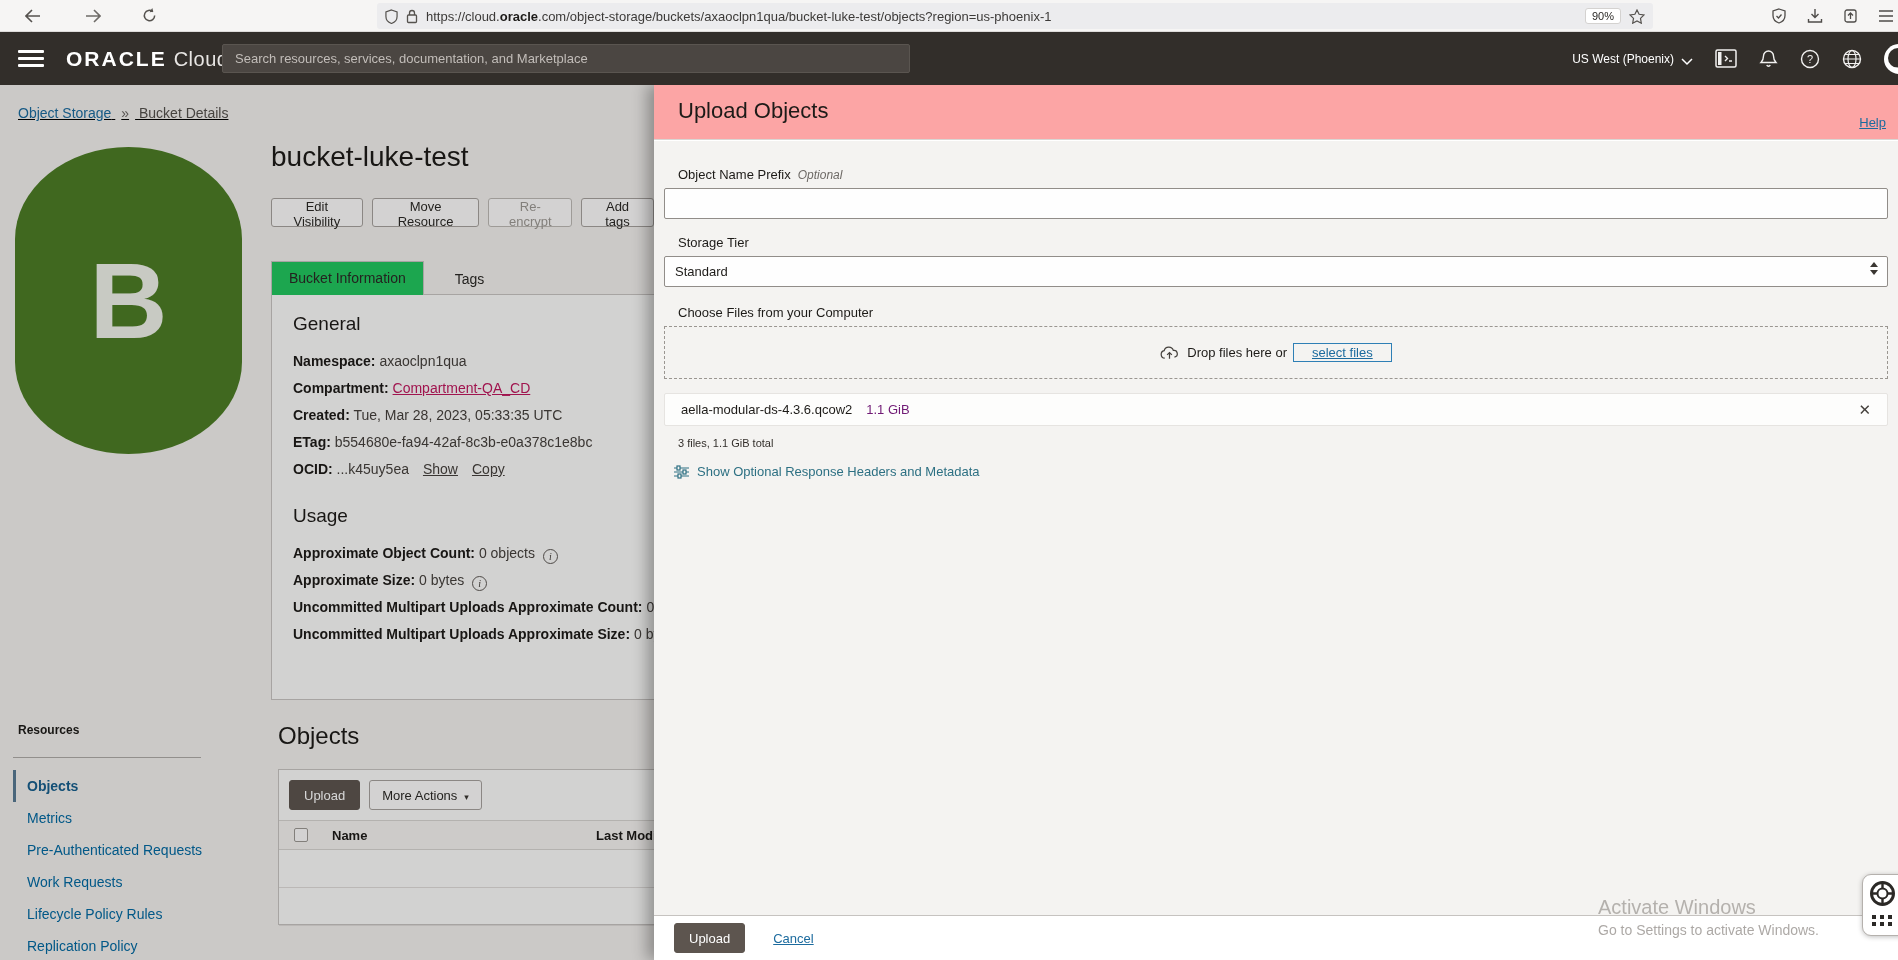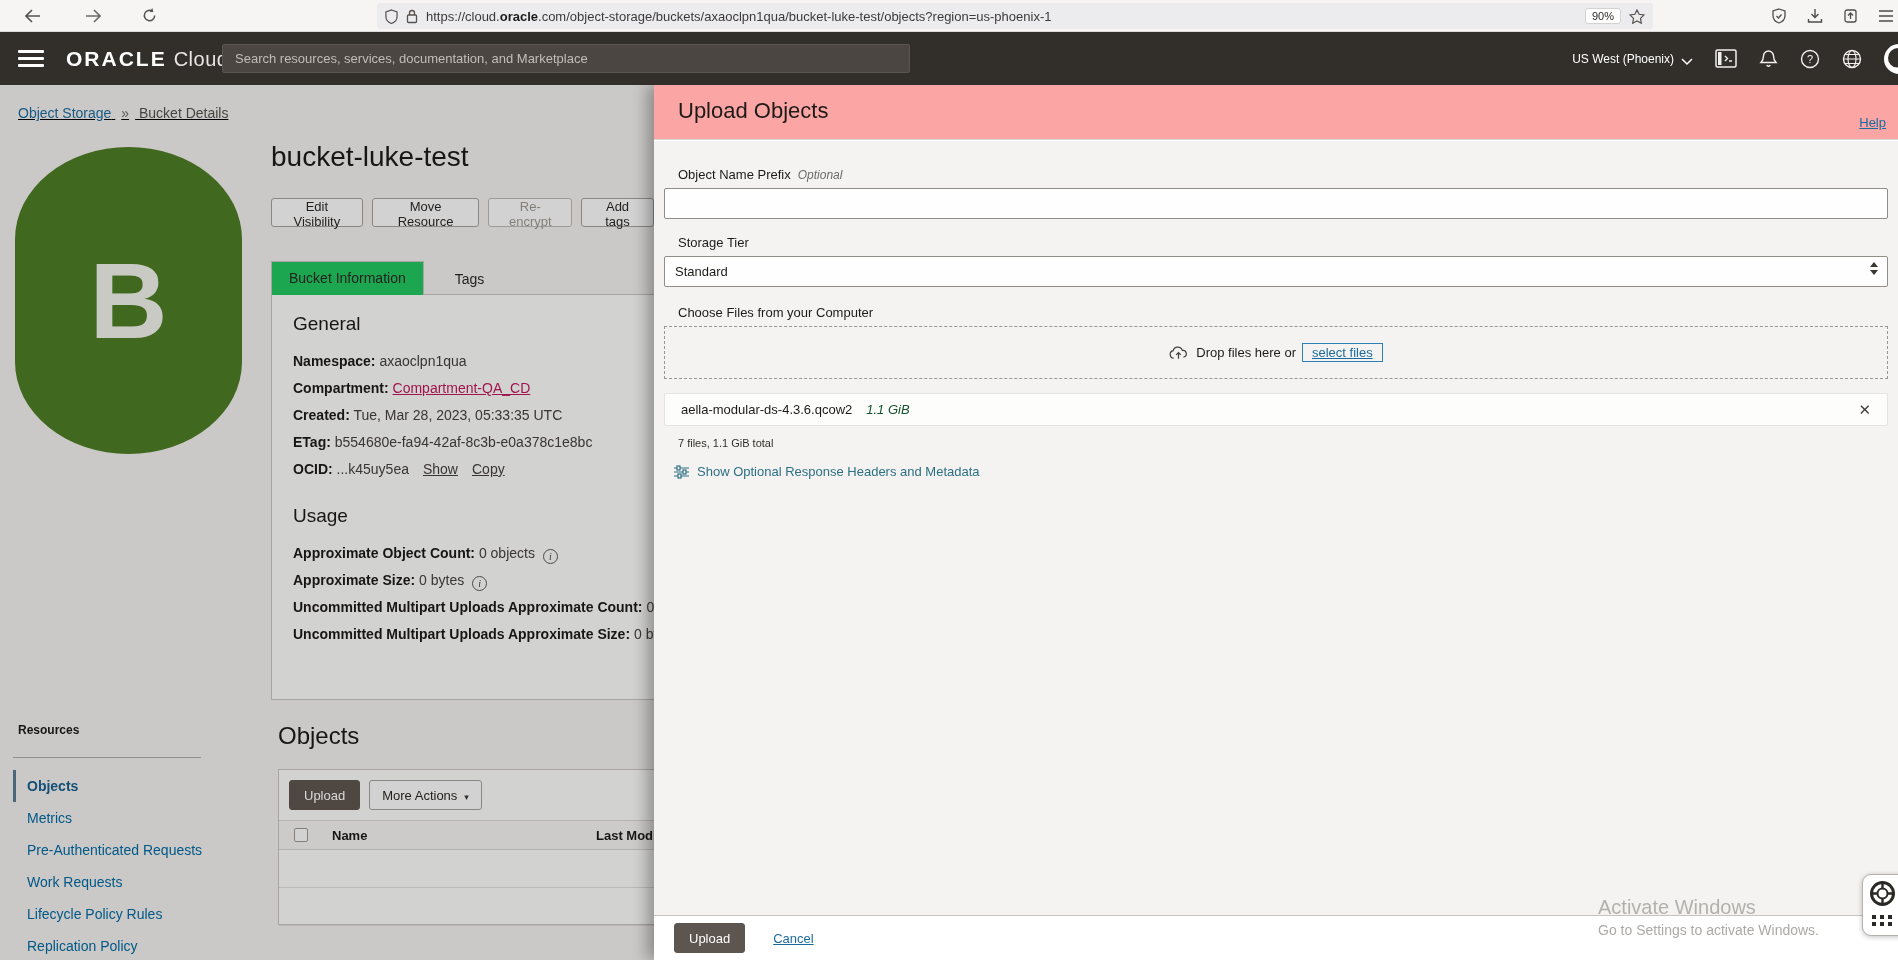--- a/index.html
+++ b/index.html
@@ -117,25 +117,25 @@
   .gap16 { height:16px; } .gap18 { height:18px; }
   .f-select { position:relative; width:100%; height:31px; background:#fefefe; border:1px solid #918d89;
               border-radius:2px; display:flex; align-items:center; padding:0 10px; font-size:13px; color:#1d1b18; cursor:pointer; }
   .spinner { position:absolute; right:9px; top:5px; display:flex; flex-direction:column; gap:3px; }
   .spinner i { display:block; width:0; height:0; border-left:4px solid transparent; border-right:4px solid transparent; }
   .spinner .up { border-bottom:5px solid #3a3632; }
   .spinner .dn { border-top:5px solid #3a3632; }
   .dropzone { height:53px; border:1px dashed #9a9691; display:flex; align-items:center; justify-content:center;
               gap:6px; font-size:13px; color:#1d1b18; }
   .dropzone .ic { display:flex; color:#45413d; margin-right:2px; }
-  .sel-files { color:#1c6b9e; text-decoration:underline; border:1px solid #2e7fb5; padding:1px 9px; cursor:pointer; }
+  .sel-files { color:#1c6b9e; text-decoration:underline; border:1px solid #2e7fb5; padding:1px 18px; cursor:pointer; }
   .filerow { margin-top:14px; background:#fdfdfc; border:1px solid #e6e4e1; border-radius:2px; height:33px;
              display:flex; align-items:center; padding:0 16px; }
   .fname { font-size:13px; color:#1d1b18; }
-  .fsize { font-size:13px; font-style:italic; color:#14532d; margin-left:14px; }
+  .fsize { font-size:13px; color:#701a75; margin-left:14px; }
   .fclose { margin-left:auto; color:#45413d; font-size:15px; cursor:pointer; line-height:1; }
   .fsummary { font-size:11px; color:#332f2b; margin:11px 0 15px 14px; }
   .meta-link { display:flex; align-items:center; gap:8px; font-size:13px; color:#2d7083; margin-left:10px; cursor:pointer; }
   .meta-link span { border-bottom:0; }
   .p-foot { position:absolute; bottom:0; left:0; right:0; height:45px; background:#fff; border-top:1px solid #c6c3c0;
             display:flex; align-items:center; padding-left:20px; gap:28px; }
   .p-cancel { font-size:13px; color:#1c6b9e; text-decoration:underline; cursor:pointer; }
 
   
   .watermark { position:absolute; left:1598px; top:896px; z-index:50; pointer-events:none; }
@@ -364,21 +364,21 @@
             </svg>
         </span>
         <span>Drop files here or</span>
         <span class="sel-files">select files</span>
       </div>
       <div class="filerow">
         <span class="fname">aella-modular-ds-4.3.6.qcow2</span>
         <span class="fsize">1.1 GiB</span>
         <span class="fclose">✕</span>
       </div>
-      <div class="fsummary">7 files, 1.1 GiB total</div>
+      <div class="fsummary">3 files, 1.1 GiB total</div>
       <div class="meta-link">
         <svg width="15" height="14" viewBox="0 0 15 14">
             <path d="M0 3h15M0 7h15M0 11h15" stroke="currentColor" stroke-width="1.2"></path>
             <rect x="3" y="1" width="3" height="4" fill="#f4f3f1" stroke="currentColor" stroke-width="1.2"></rect>
             <rect x="9" y="5" width="3" height="4" fill="#f4f3f1" stroke="currentColor" stroke-width="1.2"></rect>
             <rect x="4" y="9" width="3" height="4" fill="#f4f3f1" stroke="currentColor" stroke-width="1.2"></rect>
           </svg>
         <span>Show Optional Response Headers and Metadata</span>
       </div>
     </div>

